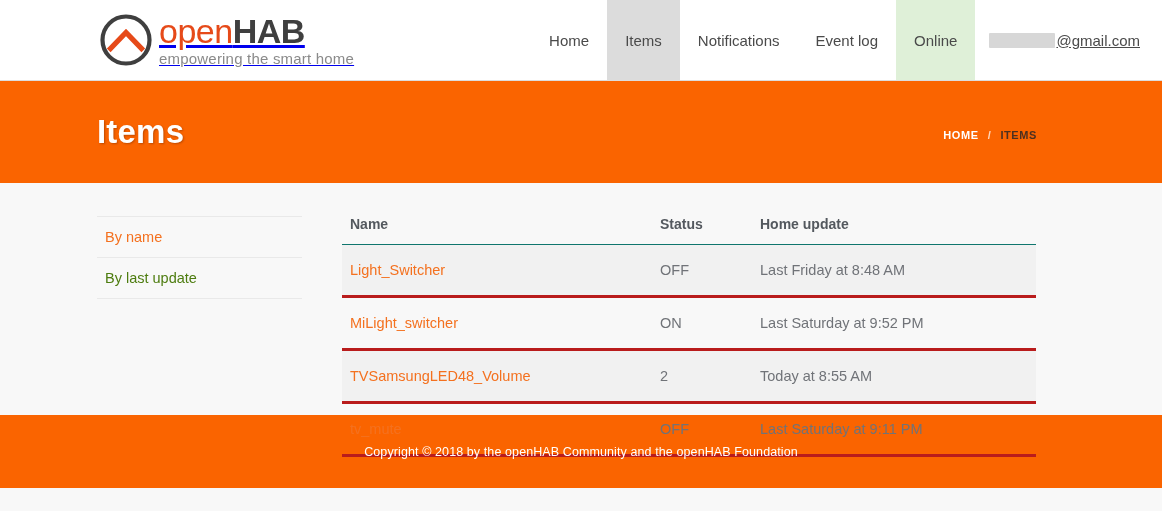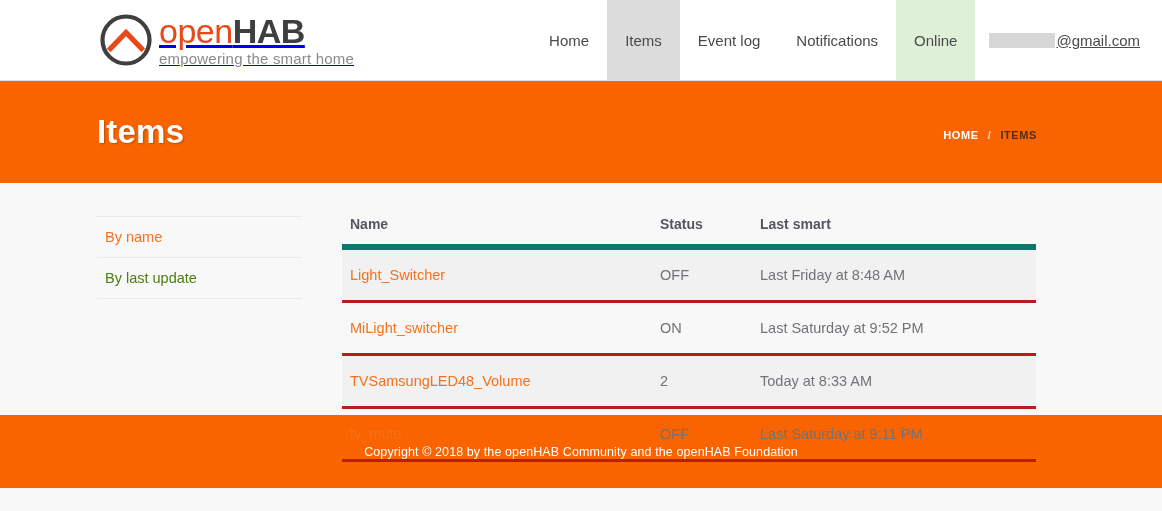--- a/index.html
+++ b/index.html
@@ -185,21 +185,21 @@
     border-collapse: collapse;
     font-size: 14.5px;
   }
 
   .items-table thead th {
     text-align: left;
     font-weight: 700;
     color: #53585e;
     font-size: 14px;
     padding: 0 8px 12px 8px;
-    border-bottom: 6px solid #0f766e;
+    border-bottom: 1px solid #0f766e;
   }
 
   .items-table tbody td {
     padding: 17px 8px;
     border-bottom: 3px solid #b91c1c;
     color: #707378;
     vertical-align: middle;
     height: 37px;
   }
 
@@ -246,22 +246,22 @@
     </svg>
     <span class="brand-wordmark">
       <span class="brand-name"><span class="open">open</span><span class="hab">HAB</span></span>
       <span class="brand-tagline">empowering the smart home</span>
     </span>
   </a>
 
   <nav class="main-nav">
     <a class="nav-item" href="#">Home</a>
     <a class="nav-item is-active" href="#">Items</a>
+    <a class="nav-item" href="#">Notifications</a>
     <a class="nav-item" href="#">Event log</a>
-    <a class="nav-item" href="#">Notifications</a>
     <a class="nav-item is-status-online" href="#">Online</a>
     <a class="nav-user" href="#">
         <span class="redacted-block"></span>
         <span>@gmail.com</span>
       </a>
   </nav>
 
 </header>
 
 <section class="page-banner">
@@ -281,21 +281,21 @@
     <a class="sidebar-item is-active" href="#">By name</a>
     <a class="sidebar-item" href="#">By last update</a>
   </aside>
 
   <div class="table-wrap">
     <table class="items-table">
       <thead>
         <tr>
           <th class="col-name">Name</th>
           <th class="col-status">Status</th>
-          <th class="col-lastupdate">Last smart</th>
+          <th class="col-lastupdate">Home update</th>
         </tr>
       </thead>
       <tbody>
         <tr class="is-striped">
           <td>
             <a class="item-link" href="#">Light_Switcher</a>
           </td>
           <td>OFF</td>
           <td>Last Friday at 8:48 AM</td>
         </tr>
@@ -304,21 +304,21 @@
             <a class="item-link" href="#">MiLight_switcher</a>
           </td>
           <td>ON</td>
           <td>Last Saturday at 9:52 PM</td>
         </tr>
         <tr class="is-striped">
           <td>
             <a class="item-link" href="#">TVSamsungLED48_Volume</a>
           </td>
           <td>2</td>
-          <td>Today at 8:33 AM</td>
+          <td>Today at 8:55 AM</td>
         </tr>
         <tr>
           <td>
             <a class="item-link" href="#">tv_mute</a>
           </td>
           <td>OFF</td>
           <td>Last Saturday at 9:11 PM</td>
         </tr>
       </tbody>
     </table>

